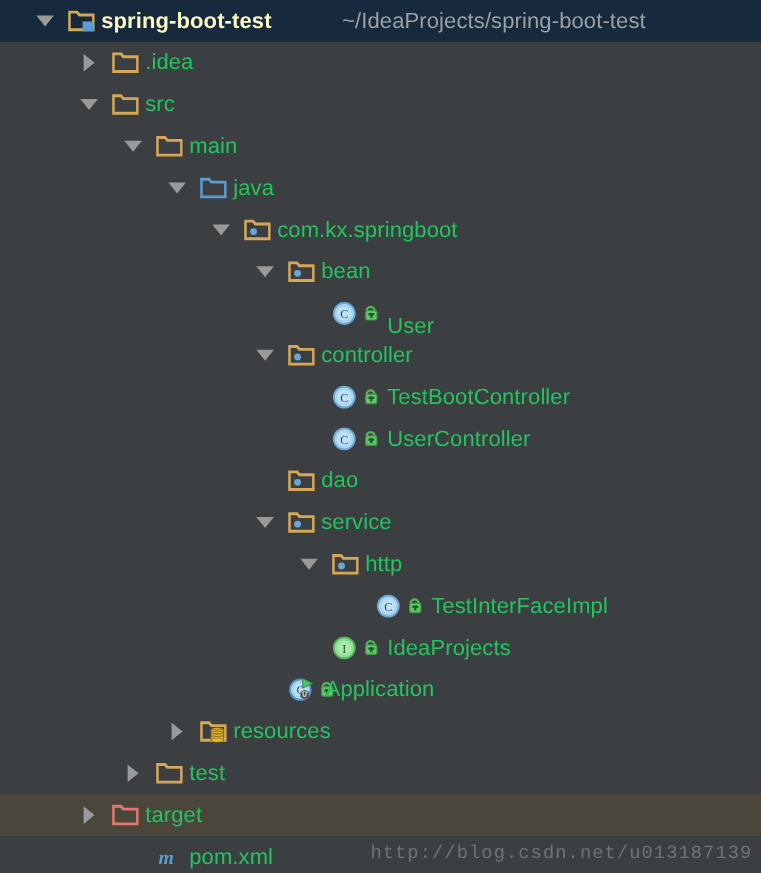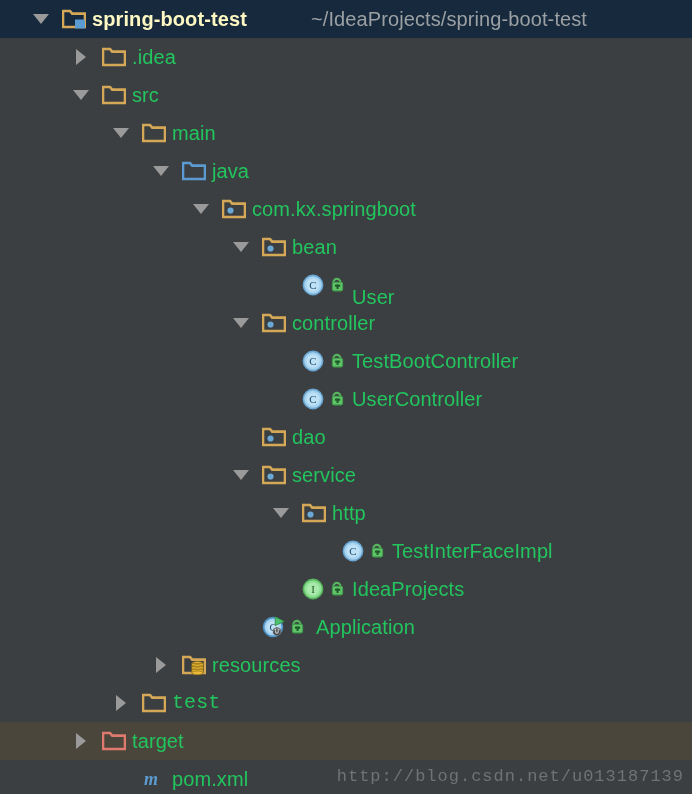--- a/index.html
+++ b/index.html
@@ -337,21 +337,21 @@
           </svg>
         </span>
         <span class="lock" style="left: 288px;">
           <svg width="18" height="20" viewBox="0 0 18 20">
             <path d="M4.3 7.5 a3.6 3.6 0 0 1 7.2 0" fill="none" stroke="#56b45e" stroke-width="2.1"></path>
             <rect x="3.4" y="7.3" width="10.2" height="8.6" rx="1.6" fill="#62c46a" stroke="#3f9c4a" stroke-width="1.1"></rect>
             <rect x="7.5" y="9.6" width="2.1" height="4.3" fill="#1d5a26"></rect>
             <rect x="5.9" y="9.6" width="5.3" height="2.1" fill="#1d5a26"></rect>
           </svg>
         </span>
-        <span class="label" style="left: 316px;">Application</span>
+        <span class="label" style="left: 296px;">Application</span>
       </div>
       <div class="row" style="top: 646px;">
         <span class="arrow closed" style="left: 150px;">
           <i></i>
         </span>
         <span class="icon" style="left: 182px;">
           <svg width="24" height="24" viewBox="0 0 24 24">
             <path d="M1 4 h7 l2.2 2.6 H23 v13.4 H1 Z" fill="none" stroke="#d4a857" stroke-width="2.6"></path>
             <g fill="#e8b93a" stroke="#8a6a10" stroke-width="0.7">
               <ellipse cx="15.5" cy="10.5" rx="5.6" ry="1.9"></ellipse>
@@ -368,21 +368,21 @@
       </div>
       <div class="row" style="top: 684px;">
         <span class="arrow closed" style="left: 110px;">
           <i></i>
         </span>
         <span class="icon" style="left: 142px;">
           <svg width="24" height="24" viewBox="0 0 24 24">
             <path d="M1 4 h7 l2.2 2.6 H23 v13.4 H1 Z" fill="none" stroke="#d4a857" stroke-width="2.6"></path>
           </svg>
         </span>
-        <span class="label" style="left: 172px; font-family: Liberation Mono, monospace;">test</span>
+        <span class="label" style="left: 172px;">test</span>
       </div>
       <div class="row highlight" style="top: 722px;">
         <span class="arrow closed" style="left: 70px;">
           <i></i>
         </span>
         <span class="icon" style="left: 102px;">
           <svg width="24" height="24" viewBox="0 0 24 24">
             <path d="M1 4 h7 l2.2 2.6 H23 v13.4 H1 Z" fill="none" stroke="#e07a6e" stroke-width="2.6"></path>
           </svg>
         </span>

